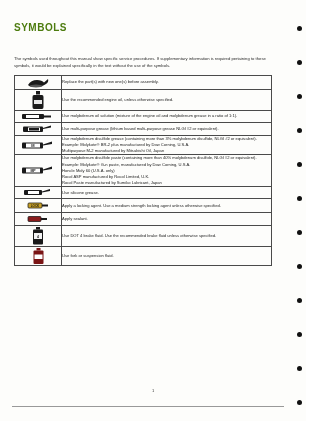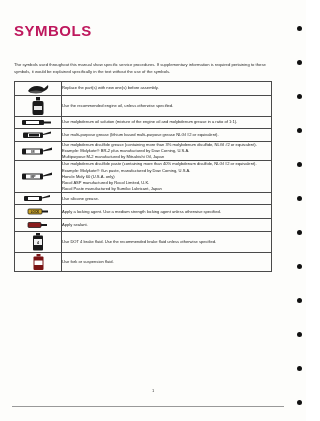--- a/index.html
+++ b/index.html
@@ -30,24 +30,24 @@
     border-radius: 50%;
     background: #111;
   }
   .content {
     position: absolute;
     left: 14px;
     top: 22px;
     width: 268px;
   }
   .title {
-    font-size: 15px;
+    font-size: 10px;
     font-weight: bold;
     letter-spacing: 0.5px;
-    color: #be185d;
+    color: #4d7c0f;
     margin: 0 0 23px 0;
   }
   .intro {
     font-size: 4.2px;
     line-height: 1.55;
     color: #2a2a2a;
     margin: 0 0 6px 0;
     width: 258px;
     text-align: left;
   }

